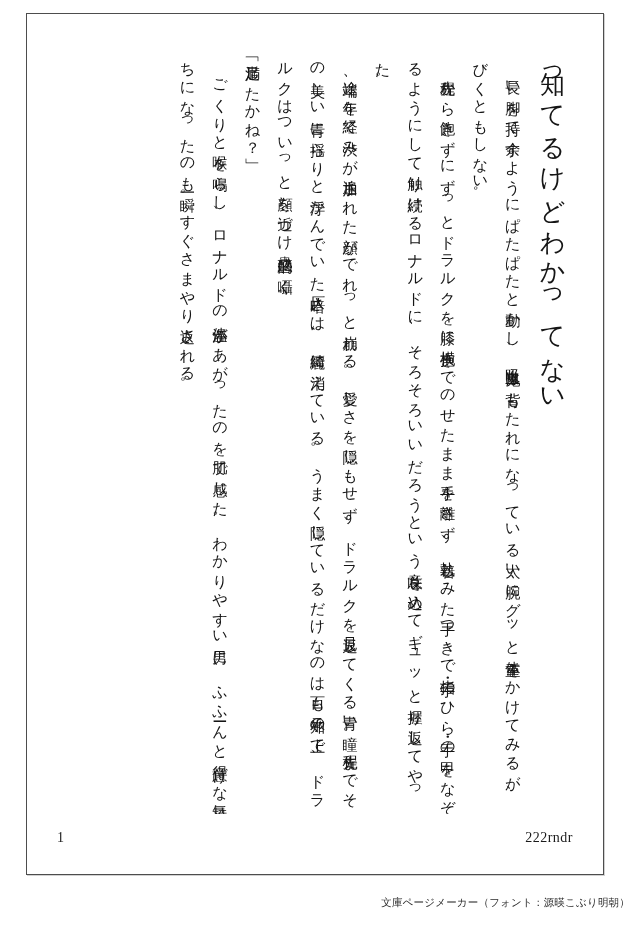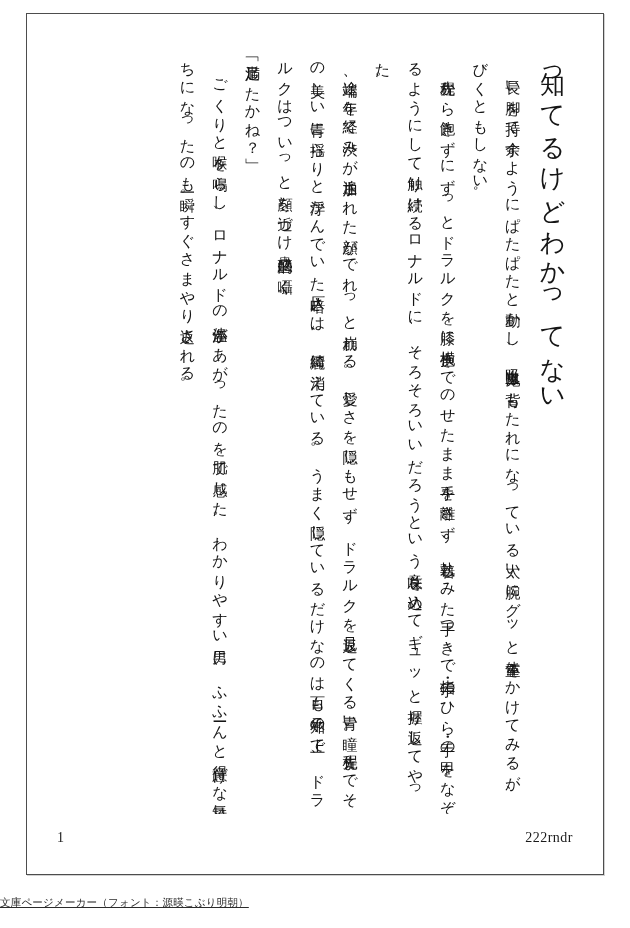--- a/index.html
+++ b/index.html
@@ -90,25 +90,24 @@
 
   .page-code {
     letter-spacing: 0.5px;
   }
 
   .caption {
     position: absolute;
     left: 0;
     right: 0;
     top: 896px;
-    text-align: left;
+    text-align: right;
     font-size: 10.5px;
     color: #2b2b2b;
     letter-spacing: 0.2px;
-    text-decoration: underline;
   }
 </style>
 </head>
 <body>
 
 <div class="page-wrap">
 
   <div class="page-sheet">
 
     <div class="vtext-area">

